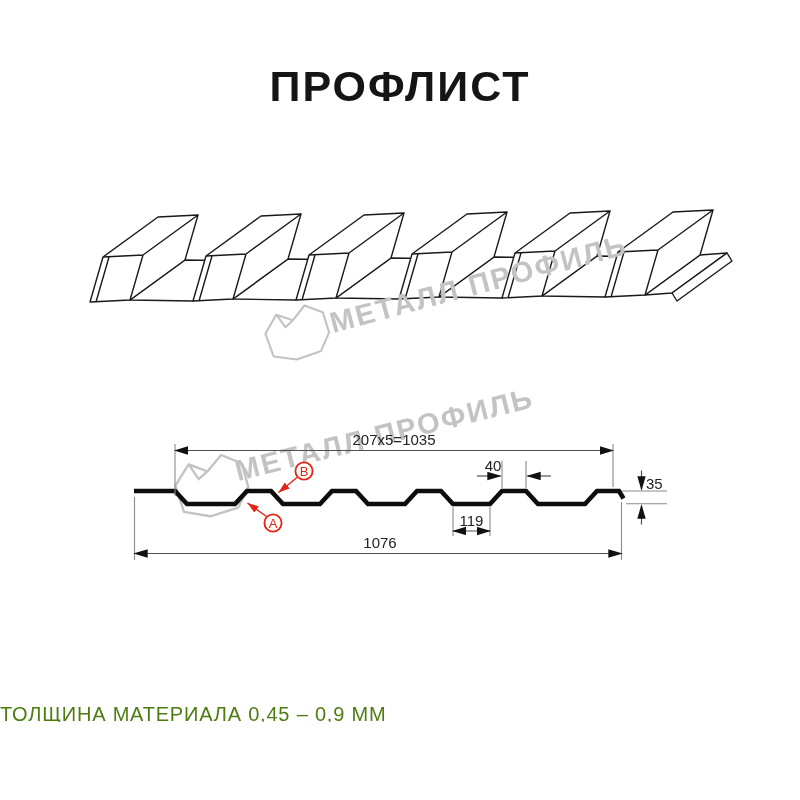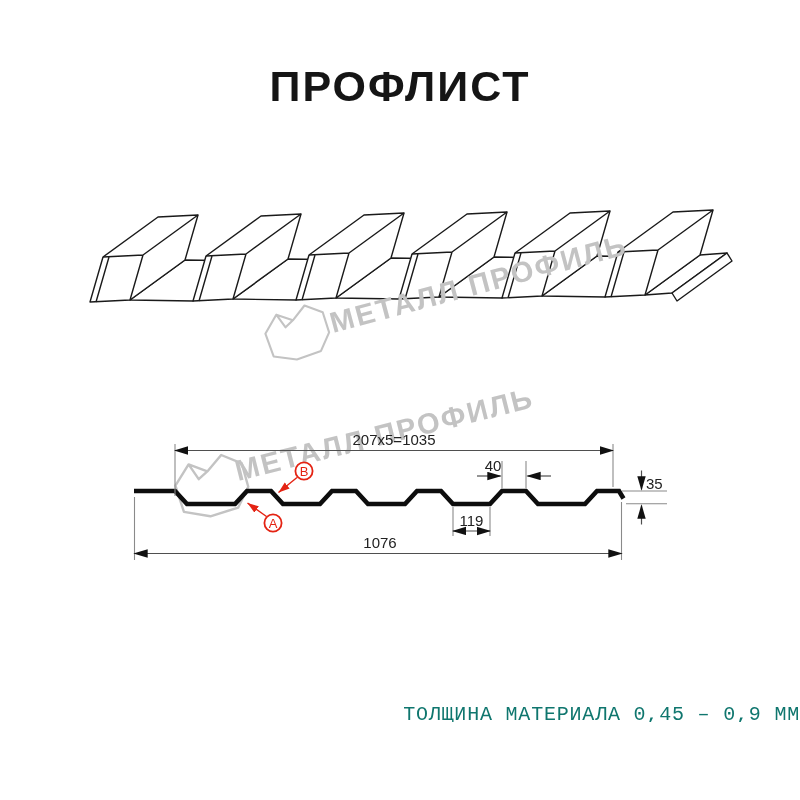--- a/index.html
+++ b/index.html
@@ -2,22 +2,22 @@
 <html><head>
 <meta charset="utf-8">
 <style>
   html,body{margin:0;padding:0;background:#ffffff;}
   .page{position:relative;width:800px;height:722px;background:#fff;overflow:hidden;
         font-family:"Liberation Sans",sans-serif;}
   .title{position:absolute;top:62px;left:0;width:100%;text-align:center;
          font-size:43px;font-weight:bold;letter-spacing:2px;color:#151515;}
   .subtitle{position:absolute;top:113px;left:0;width:100%;text-align:center;
             font-size:21px;font-weight:bold;letter-spacing:1px;color:#1c1c1c;}
-  .footer{position:absolute;top:703px;left:0;width:100%;text-align:right;
-          font-size:20px;letter-spacing:.8px;color:#0f766e;font-family:Liberation Mono, monospace;}
+  .footer{position:absolute;top:703px;left:0;width:100%;text-align:left;
+          font-size:20px;letter-spacing:.8px;color:#4d7c0f;}
   svg{position:absolute;top:0;left:0;}
   .ln3d{fill:#ffffff;stroke:#1a1a1a;stroke-width:1.4;stroke-linejoin:round;}
   .edge3d{fill:none;stroke:#1a1a1a;stroke-width:1.4;stroke-linejoin:round;}
   .wm-text{font-size:29px;font-weight:bold;letter-spacing:2px;fill:#c3c3c3;}
   .wm-logo{fill:none;stroke:#c3c3c3;stroke-width:3;stroke-linejoin:round;stroke-linecap:round;}
   .xsec{fill:none;stroke:#0d0d0d;stroke-width:4.6;stroke-linejoin:miter;}
   .ext{stroke:#8a8a8a;stroke-width:1.1;fill:none;}
   .dim{stroke:#4f4f4f;stroke-width:1.2;fill:none;}
   .dimtxt{font-size:15px;fill:#222;}
   .red{stroke:#e42313;stroke-width:1.4;fill:none;}

